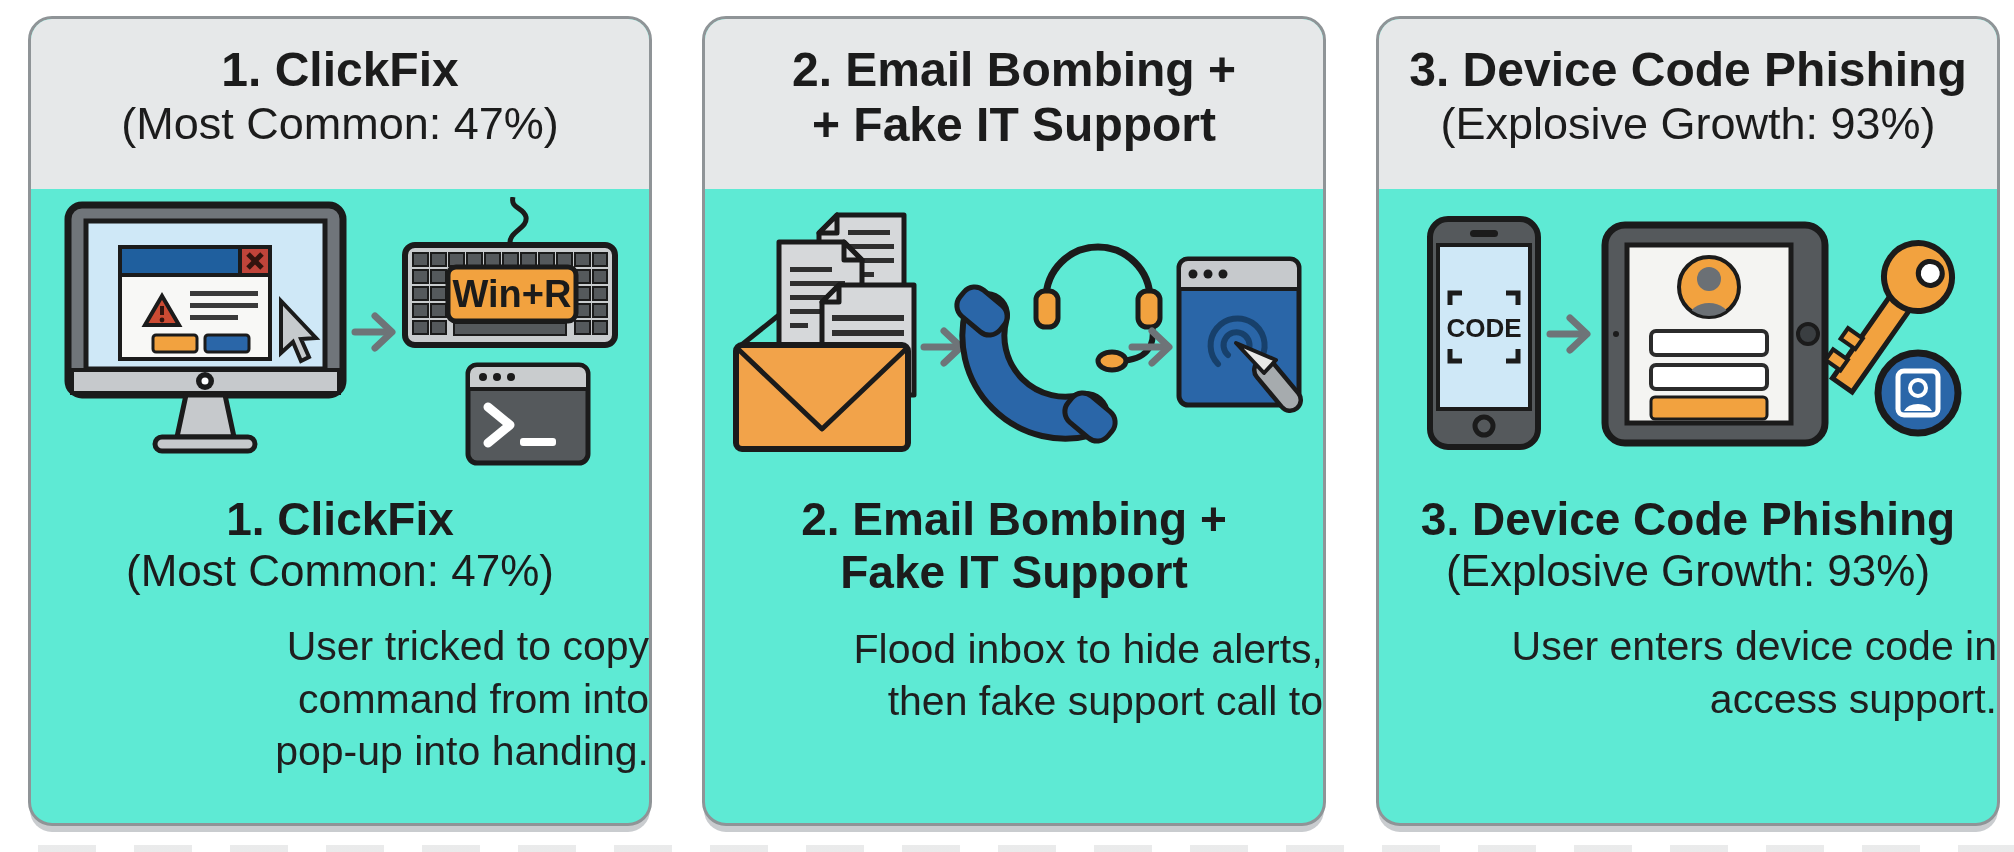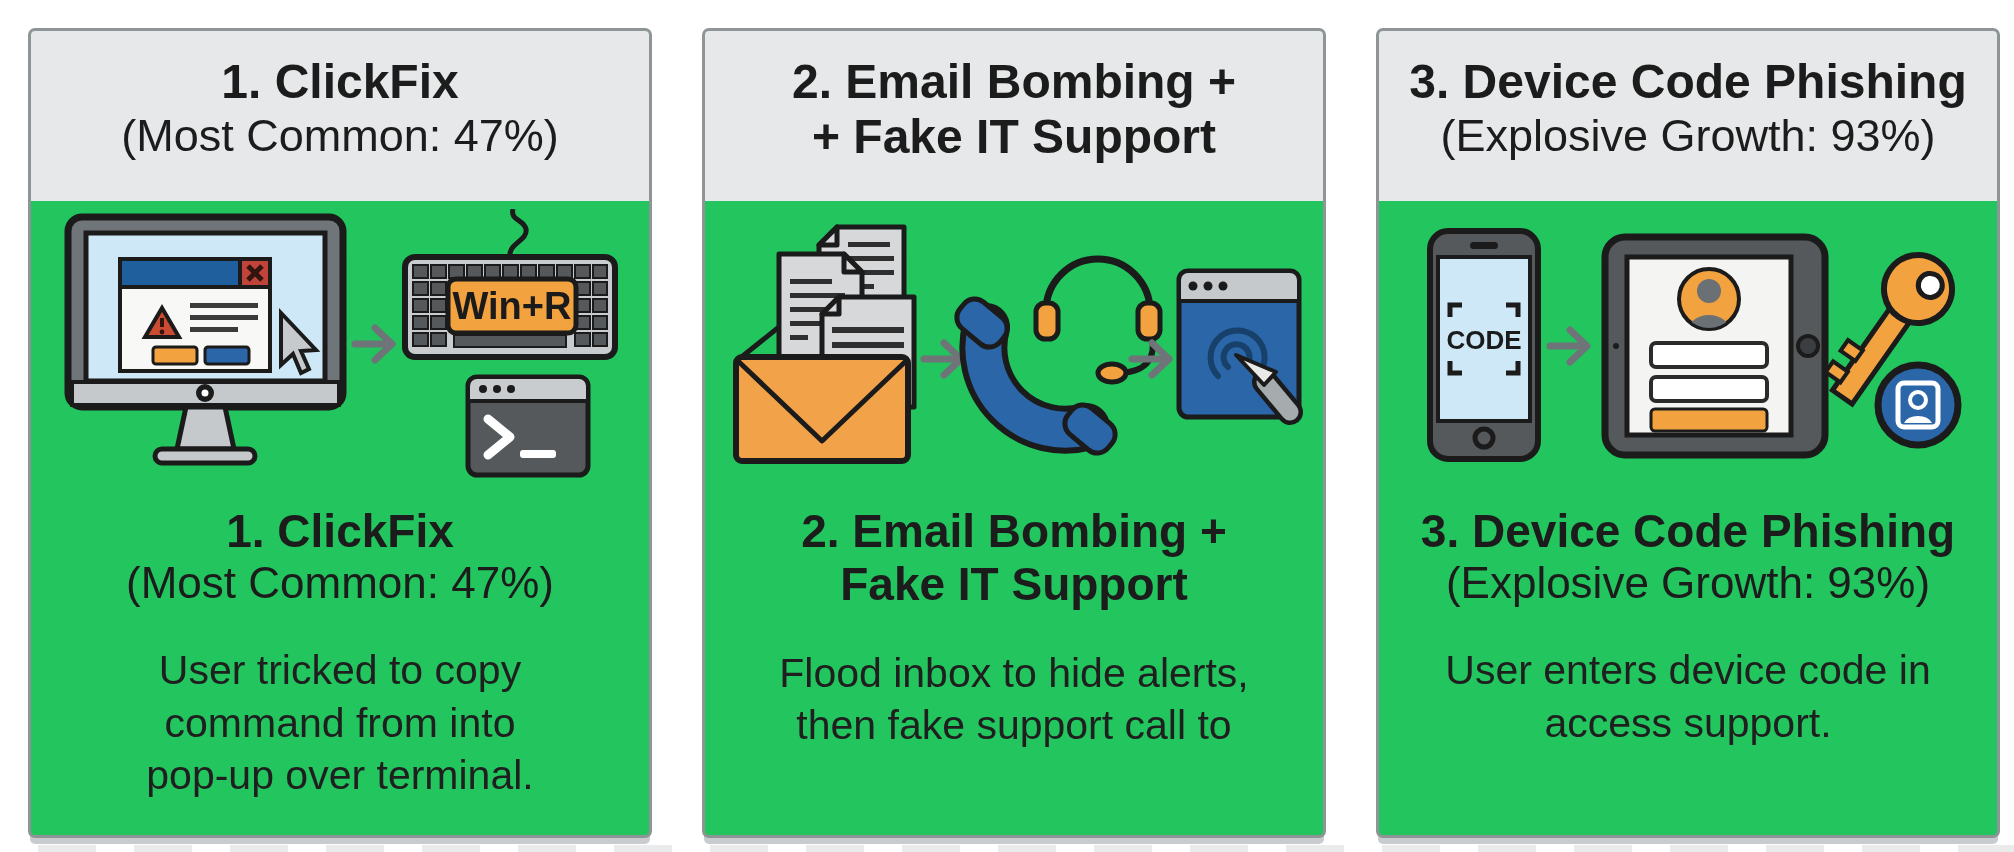--- a/index.html
+++ b/index.html
@@ -1,38 +1,38 @@
 <!DOCTYPE html>
 <html><head>
 <meta charset="utf-8">
 <style>
   html,body{margin:0;padding:0;background:#ffffff;}
   .stage{
     position:relative;width:2014px;height:852px;background:#ffffff;overflow:hidden;
     font-family:"Liberation Sans","DejaVu Sans",sans-serif;color:#1c1c1c;
   }
   .card{
-    position:absolute;top:28px;width:618px;height:804px;background:#22c55e;
-    border:3px solid #8f9497;border-radius:7px;overflow:hidden;
+    position:absolute;top:16px;width:618px;height:804px;background:#5eead4;
+    border:3px solid #8f9497;border-radius:24px;overflow:hidden;
     box-shadow:0 8px 0 -2px #c9cccf;
   }
   .card.c1{left:28px}.card.c2{left:702px}.card.c3{left:1376px}
   .card-hd{
     background:#e6e8e9;height:170px;box-sizing:border-box;
     padding-top:24px;text-align:center;
   }
   .hd1{font-size:48px;font-weight:700;line-height:1.14;white-space:nowrap;}
   .hd2{font-size:45px;font-weight:400;line-height:1.14;white-space:nowrap;}
   .hd2.bold-line{font-weight:700;font-size:48px;}
   .icons{display:block;margin:8px auto 0 auto;width:580px;height:280px;}
   .mid{ text-align:center;margin-top:16px;}
   .mid1{font-size:46px;font-weight:700;line-height:1.15;white-space:nowrap;}
   .mid2{font-size:44px;font-weight:400;line-height:1.15;white-space:nowrap;}
   .mid2.bold-line{font-weight:700;font-size:46px;text-align:center;}
-  .desc{margin-top:36px;text-align:center;font-size:41px;line-height:1.27;color:#1f1f1f;}
+  .desc{margin-top:24px;text-align:right;font-size:41px;line-height:1.27;color:#1f1f1f;}
   .bottom-artifacts{
     position:absolute;left:0;bottom:0;width:100%;height:7px;opacity:.55;
     background:repeating-linear-gradient(90deg,transparent 0 38px,#d9dadb 38px 96px);
   }
   svg text{font-family:"Liberation Sans","DejaVu Sans",sans-serif;}
 </style>
 </head>
 <body>
 
 <div class="stage">
@@ -122,21 +122,21 @@
       </g>
     </svg>
 
     <div class="mid">
       <div class="mid1">1. ClickFix</div>
       <div class="mid2">(Most Common: 47%)</div>
     </div>
     <div class="desc">
       <div>User tricked to copy</div>
       <div>command from into</div>
-      <div>pop-up over terminal.</div>
+      <div>pop-up into handing.</div>
     </div>
   </div>
 
   <div class="card c2">
     <div class="card-hd">
       <div class="hd1">2. Email Bombing +</div>
       <div class="hd2 bold-line">+ Fake IT Support</div>
     </div>
 
     <svg class="icons" viewBox="0 0 580 280">

